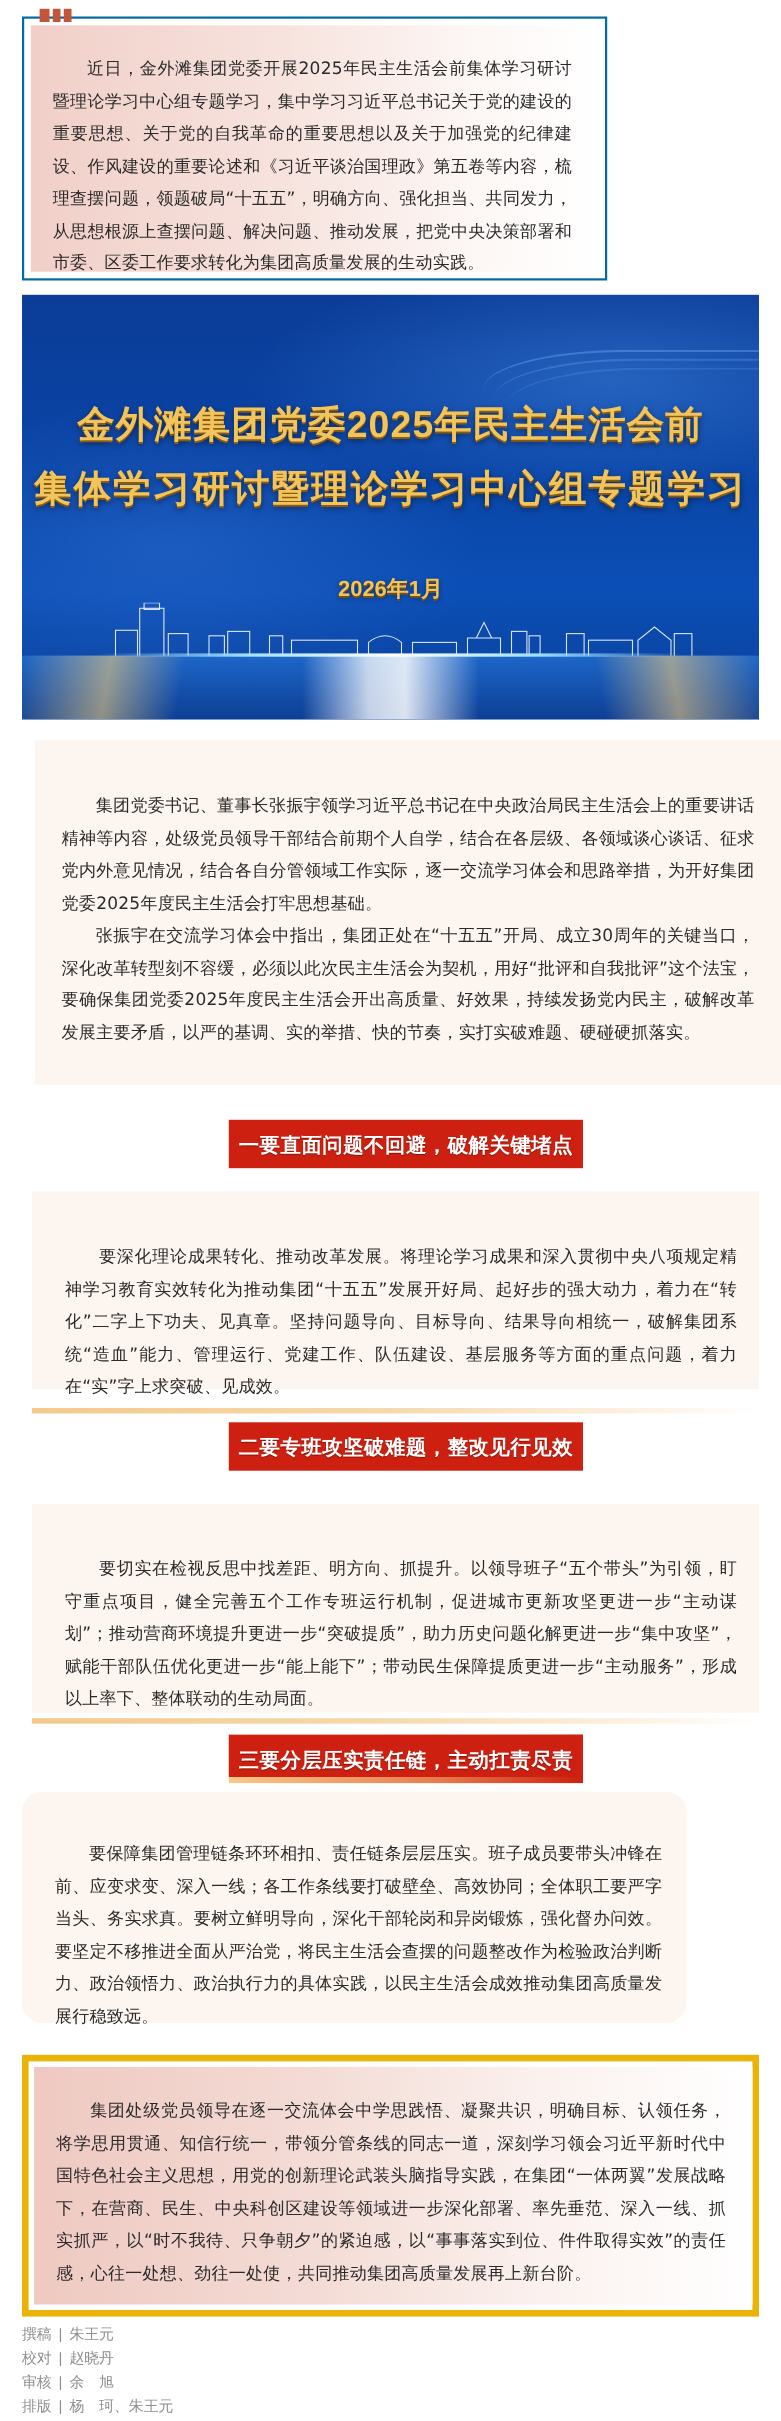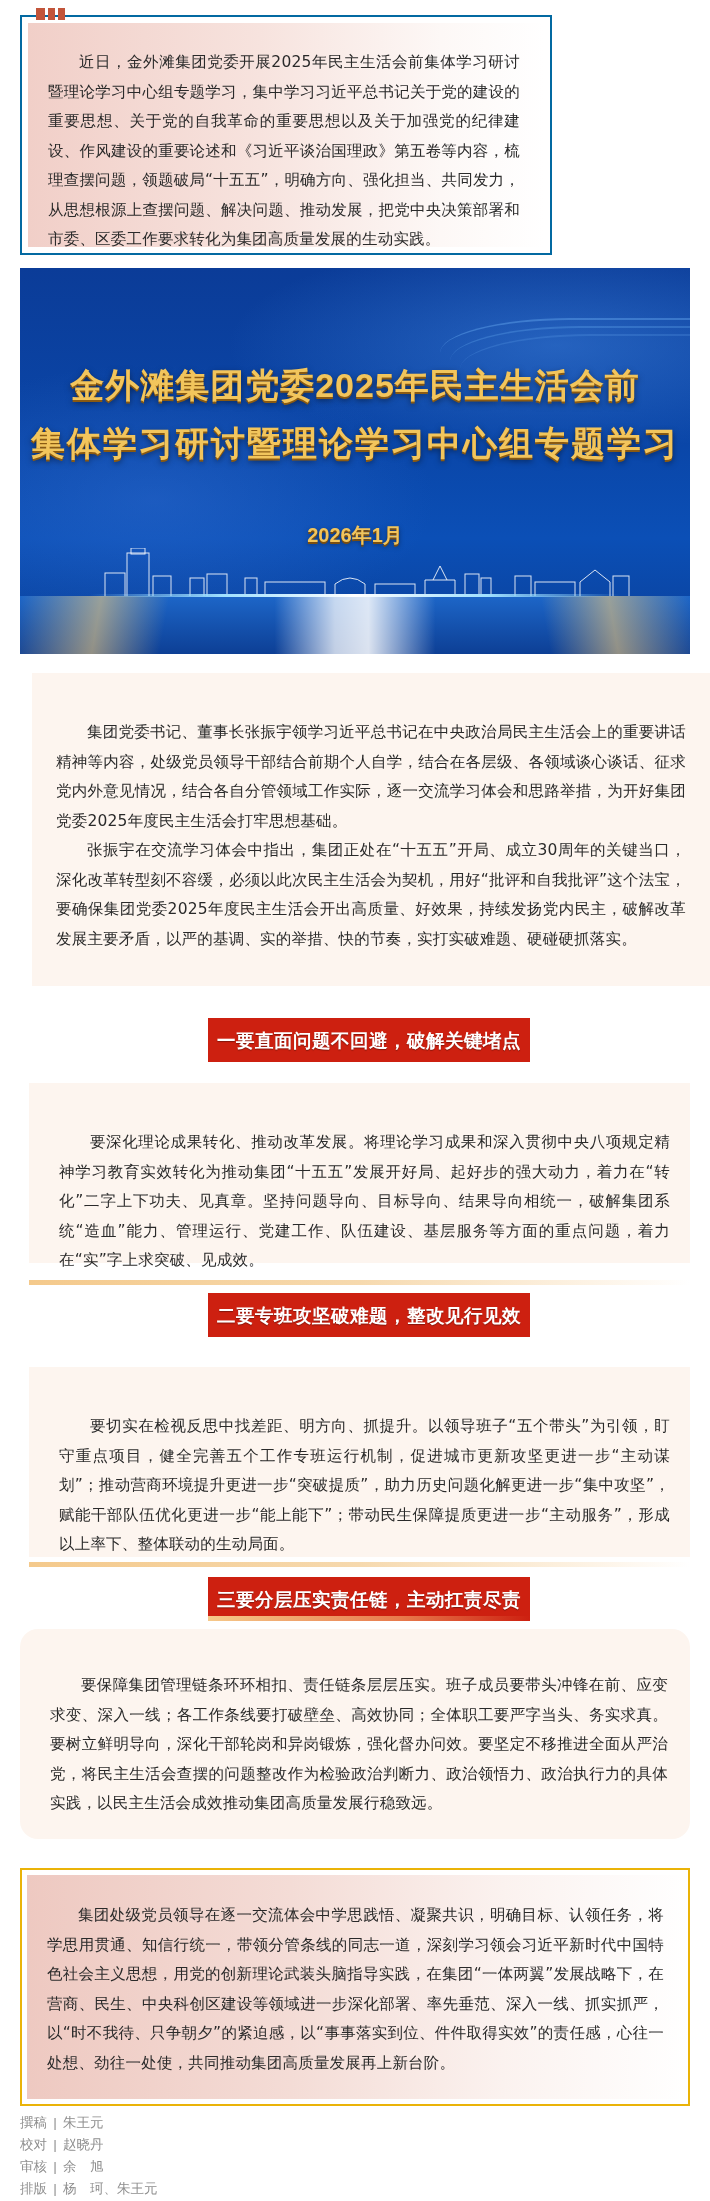--- a/index.html
+++ b/index.html
@@ -101,21 +101,21 @@
   }
 
   
   .card {
     position: absolute;
     background: #fdf5ef;
   }
   .card.s0 { left: 20px; top: 673px; width: 678px; height: 313px; padding: 45px 24px 0 24px; margin-left: 12px; }
   .card.s1 { left: 29px; top: 1083px; width: 661px; height: 180px; padding: 45px 20px 0 30px; }
   .card.s2 { left: 29px; top: 1341px; width: 661px; height: 190px; padding: 45px 20px 0 30px; margin-top: 26px; }
-  .card.s3 { left: 20px; top: 1629px; width: 670px; height: 210px; padding: 42px 22px 0 30px; border-radius: 18px; }
+  .card.s3 { left: 20px; top: 1629px; width: 604px; height: 210px; padding: 42px 22px 0 30px; border-radius: 18px; }
 
   .gold-line {
     position: absolute; left: 29px; width: 661px; height: 5px;
     background: linear-gradient(90deg, #f4c98b 0%, #f6d9ae 50%, #fdf3e5 85%, #ffffff 100%);
   }
 
   .sec-header {
     position: absolute;
     left: 208px; width: 322px; height: 44px;
     background: #cd2010;
@@ -128,21 +128,21 @@
   .sec-header.h3 {
     background: linear-gradient(180deg, #cd2010 0%, #cd2010 88%, transparent 88%),
                 linear-gradient(90deg, #f6c98a 0%, #e87a4c 60%, #cd2010 100%);
   }
 
   
   .close-box {
     position: absolute;
     left: 20px; top: 1868px;
     width: 670px; height: 238px;
-    border: 2px solid #eab308;
+    border: 6px solid #eab308;
   }
   .close-inner {
     position: absolute;
     left: 5px; top: 5px; right: 0; bottom: 5px;
     background: linear-gradient(90deg, #eec9c1 0%, #f4dcd6 40%, #fbf2ef 72%, #ffffff 100%);
     padding: 26px 24px 0 20px;
   }
 
   
   .credits {

